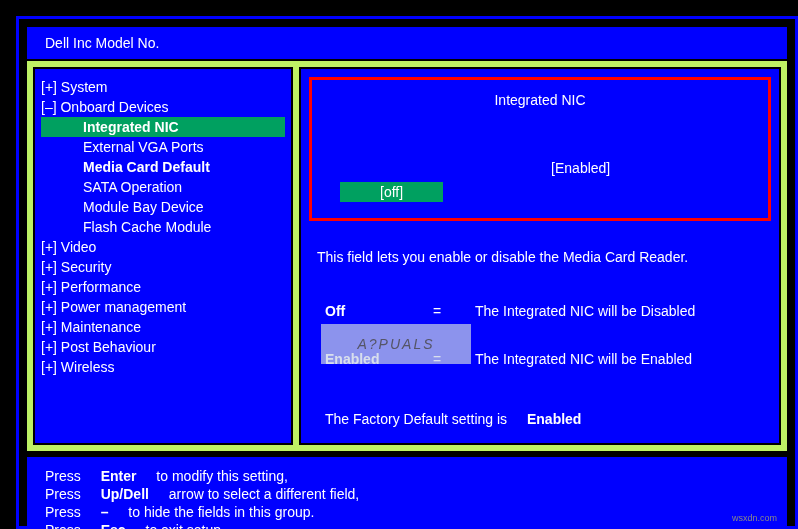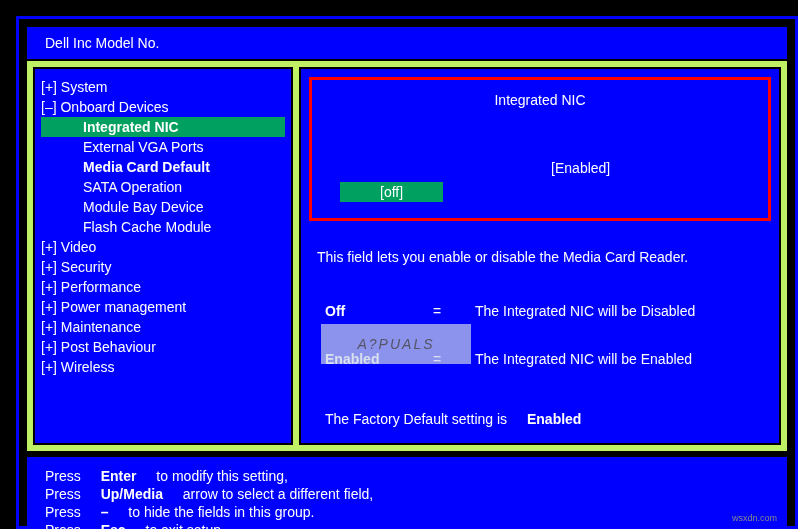--- a/index.html
+++ b/index.html
@@ -204,21 +204,21 @@
       <div class="watermark">A?PUALS</div>
     </div>
 
   </div>
 
   <div class="footer">
     <div class="footer-line">
       <span>Press </span><span class="b">Enter</span><span> to modify this setting,</span>
     </div>
     <div class="footer-line">
-      <span>Press </span><span class="b">Up/Media</span><span> arrow to select a different field,</span>
+      <span>Press </span><span class="b">Up/Dell</span><span> arrow to select a different field,</span>
     </div>
     <div class="footer-line">
       <span>Press </span><span class="b">–</span><span> to hide the fields in this group.</span>
     </div>
     <div class="footer-line">
       <span>Press </span><span class="b">Esc</span><span> to exit setup.</span>
     </div>
   </div>
 
 </div>

